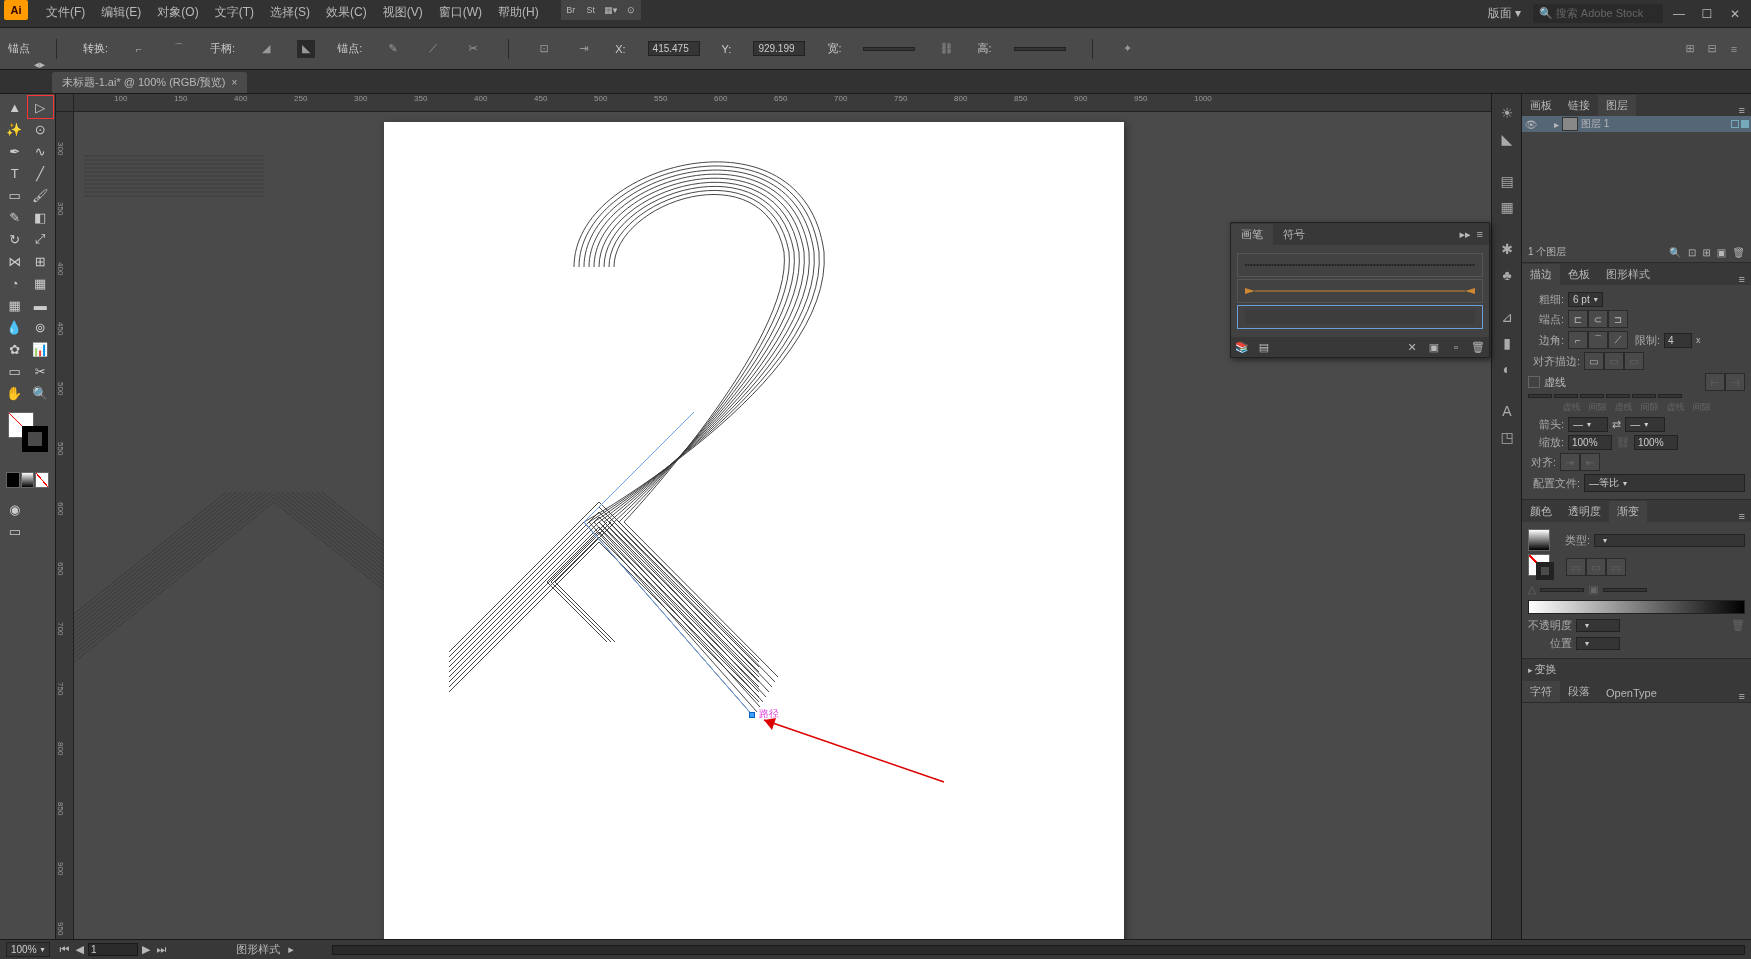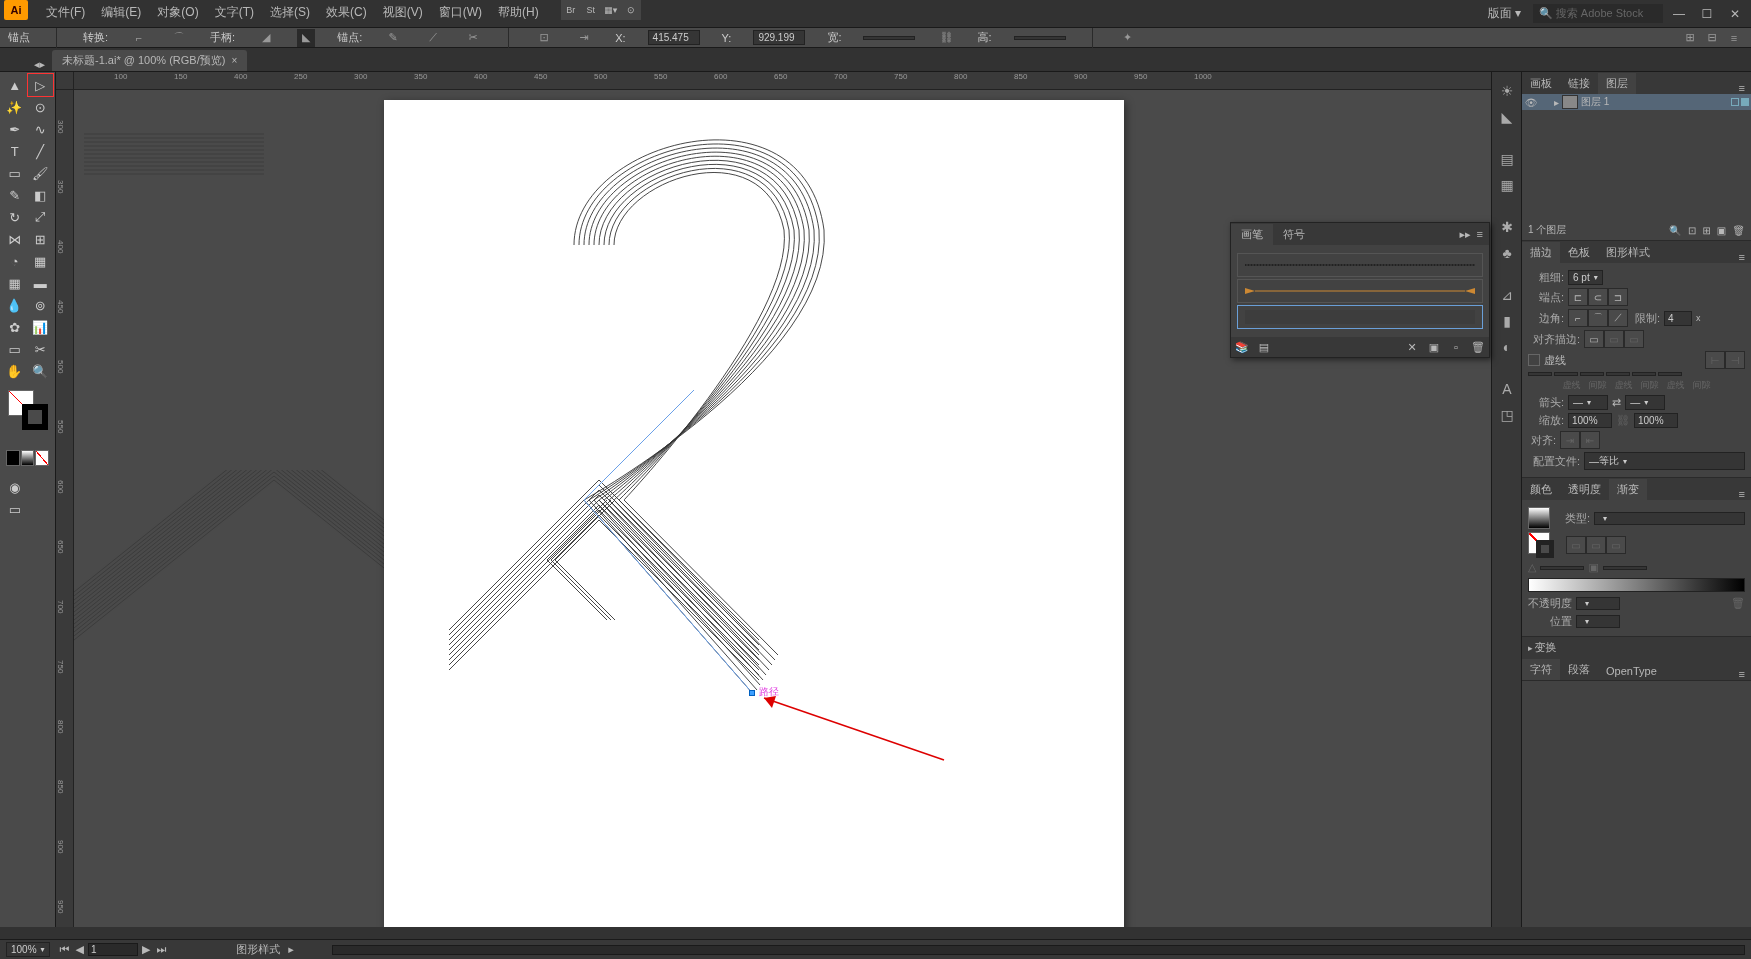--- a/index.html
+++ b/index.html
@@ -8,21 +8,21 @@
 
 .menubar { height: 28px; background: #323232; display: flex; padding: 0 4px; border-bottom: 1px solid #1a1a1a; }
 .ai-logo { width: 24px; height: 20px; background: #ff9a00; color: #330000; font-weight: bold; font-size: 11px; display: flex; align-items: center; justify-content: center; border-radius: 2px; margin-right: 10px; }
 .menu-item { padding: 4px 8px; cursor: pointer; font-size: 12px; }
 .menubar-right { margin-left: auto; display: flex; align-items: center; gap: 4px; }
 .menubar-icon { width: 20px; height: 20px; display: flex; align-items: center; justify-content: center; background: #454545; font-size: 9px; }
 .search-box { background: #2a2a2a; padding: 2px 6px; width: 130px; color: #666; font-size: 11px; }
 .window-btn { width: 24px; height: 20px; display: flex; align-items: center; justify-content: center; font-size: 12px; }
 
 
-.controlbar { height: 20px; background: #4a4a4a; display: flex; align-items: center; padding: 0 8px; gap: 22px; border-bottom: 1px solid #1a1a1a; font-size: 11px; }
+.controlbar { height: 42px; background: #4a4a4a; display: flex; align-items: center; padding: 0 8px; gap: 22px; border-bottom: 1px solid #1a1a1a; font-size: 11px; }
 .ctrl-label { color: #ccc; }
 .ctrl-input { background: #353535; border: 1px solid #222; padding: 1px 4px; color: #ccc; font-size: 10px; min-width: 52px; }
 .ctrl-icon { width: 18px; height: 18px; display: flex; align-items: center; justify-content: center; color: #999; }
 .ctrl-sep { width: 1px; height: 20px; background: #2a2a2a; margin: 0 4px; }
 
 
 .tabbar { height: 24px; background: #323232; display: flex; align-items: flex-end; padding-left: 52px; border-bottom: 1px solid #1a1a1a; }
 .tab { background: #4a4a4a; padding: 3px 10px; font-size: 11px; display: flex; align-items: center; gap: 6px; border-top-left-radius: 3px; border-top-right-radius: 3px; }
 .tab-close { font-size: 10px; cursor: pointer; }
 

